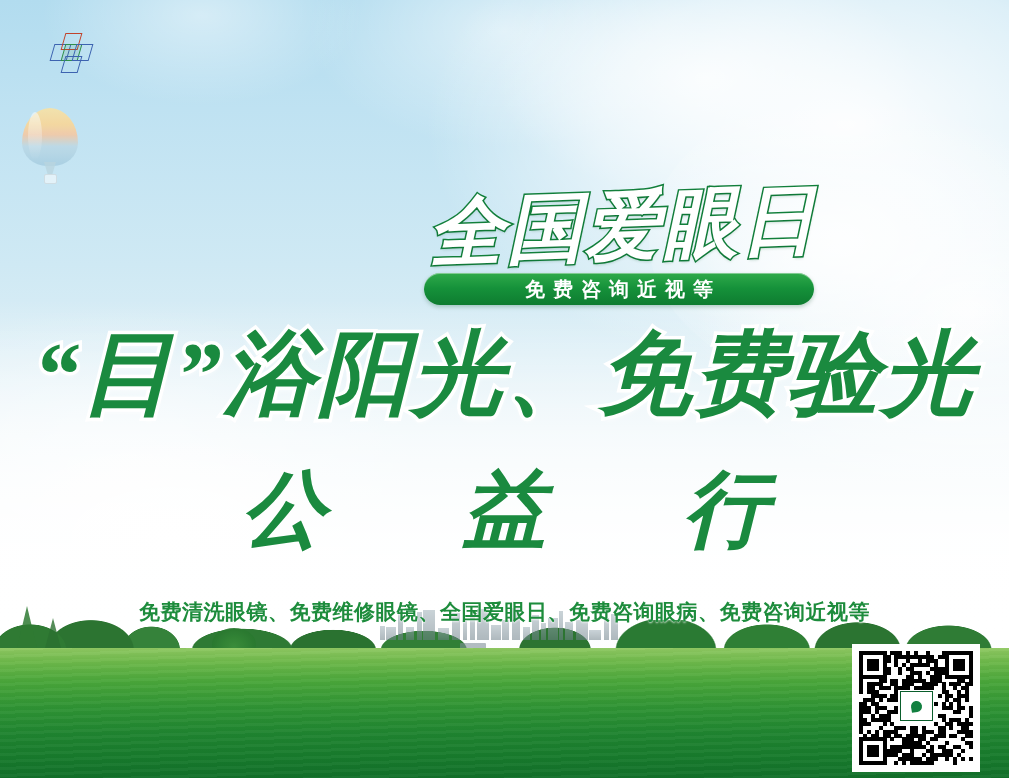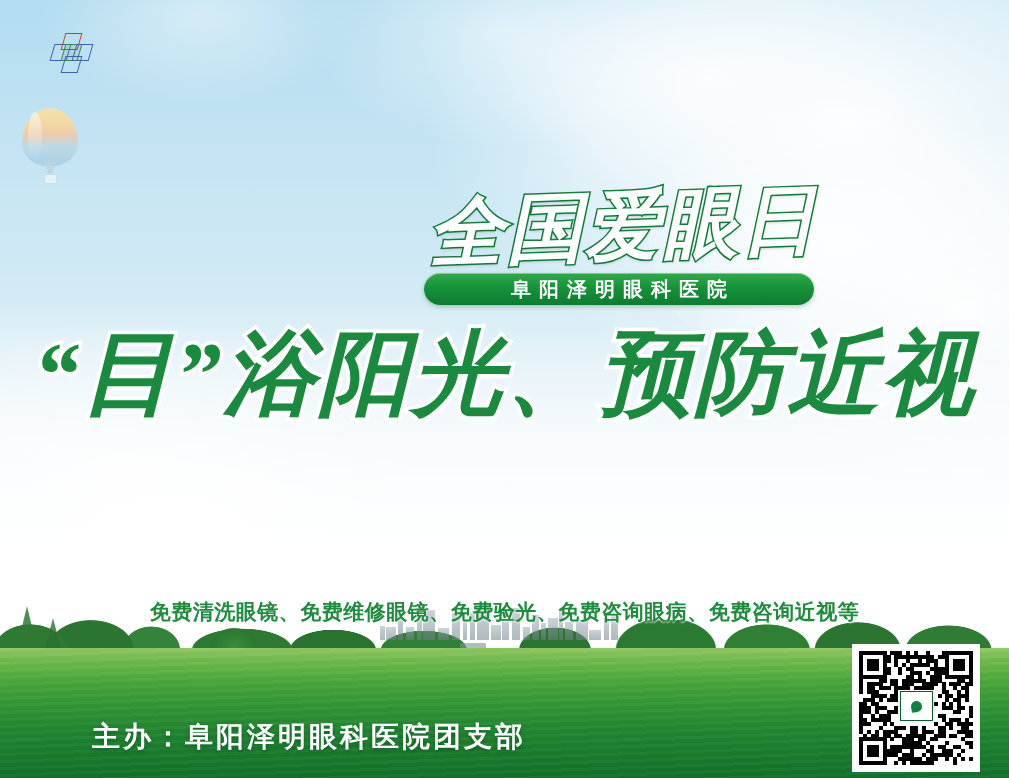--- a/index.html
+++ b/index.html
@@ -191,28 +191,28 @@
     </div>
     <div class="htext">
     </div>
   </div>
 
   <div class="daterow">
     <div class="bigcalli">全国爱眼日</div>
   </div>
 
   <div class="pill">
-    <span>阜阳泽明眼科医院</span>
+    <span>免费咨询近视等</span>
   </div>
 
-  <div class="head1">“目”浴阳光、预防近视</div>
-
-  <div class="services">免费清洗眼镜、免费维修眼镜、免费验光、免费咨询眼病、免费咨询近视等</div>
-
-  <div class="organizer">主办：阜阳泽明眼科医院团支部</div>
+  <div class="head1">“目”浴阳光、免费验光</div>
+  <div class="head2">公 益 行</div>
+
+  <div class="services">免费清洗眼镜、免费维修眼镜、全国爱眼日、免费咨询眼病、免费咨询近视等</div>
+
 
   <div class="qrwrap">
     <div class="qr" id="qr">
       <div class="qrlogo">
           <div class="g"></div>
         </div>
     <div class="qrcell" style="left: 0px; top: 0px; width: 4px; height: 4px;"></div>
         <div class="qrcell" style="left: 3.93103px; top: 0px; width: 4px; height: 4px;"></div>
         <div class="qrcell" style="left: 7.86207px; top: 0px; width: 4px; height: 4px;"></div>
         <div class="qrcell" style="left: 11.7931px; top: 0px; width: 4px; height: 4px;"></div>

